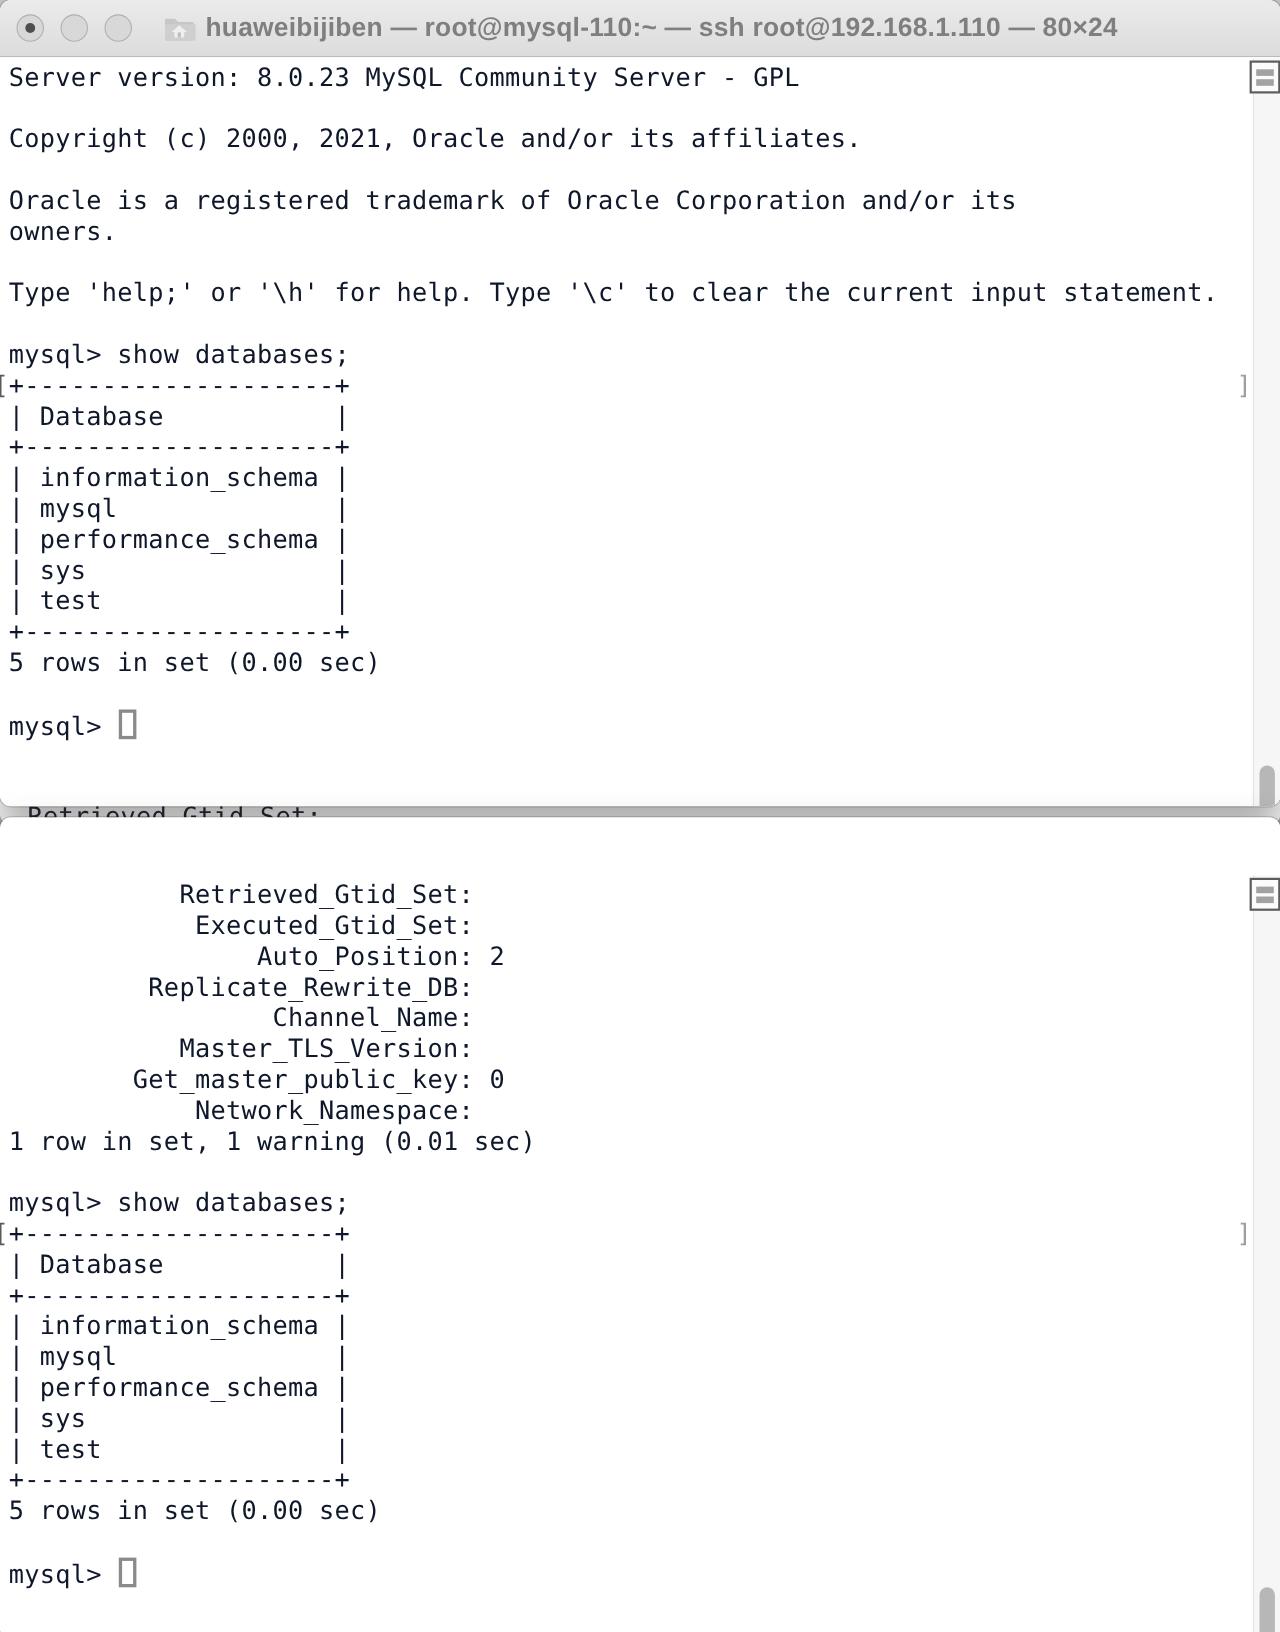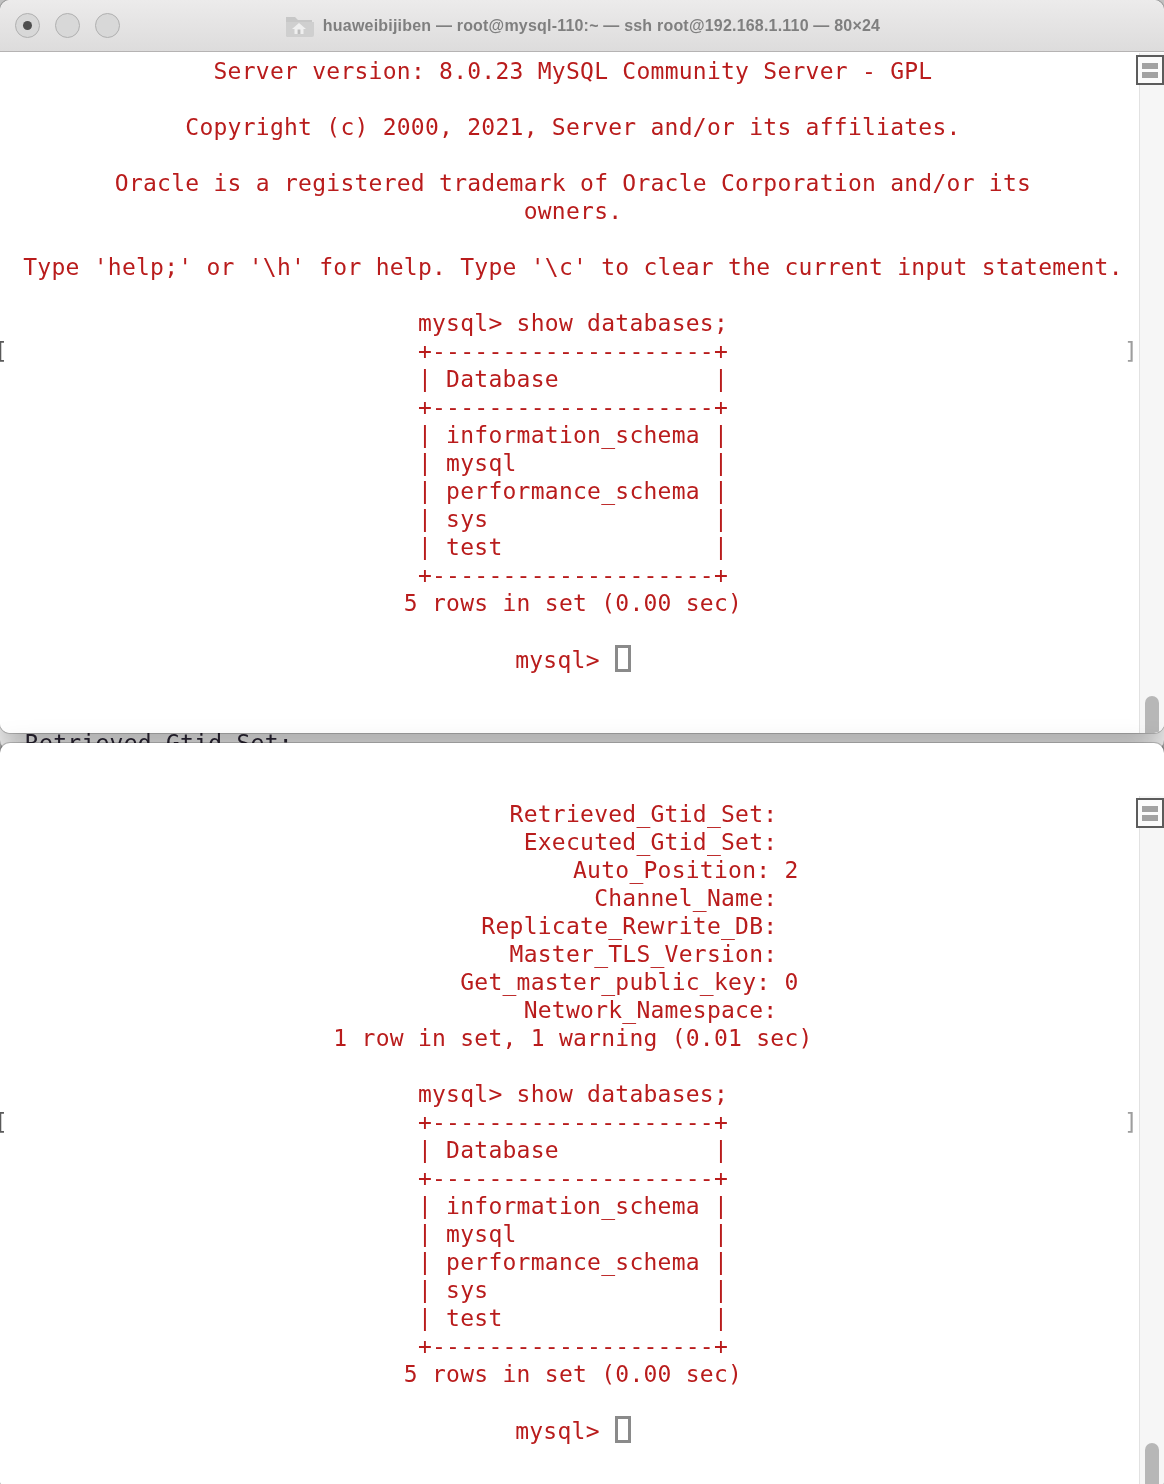--- a/index.html
+++ b/index.html
@@ -38,28 +38,28 @@
   .lights{position:absolute;left:15px;top:13px;display:flex;gap:15px;}
   .tl{
     width:25px;height:25px;border-radius:50%;
     background:#d8d8d8;border:1px solid #b0b0b0;box-sizing:border-box;
     display:flex;align-items:center;justify-content:center;padding:0;
   }
   .tl .dot{width:9px;height:9px;border-radius:50%;background:#4e4e4e;}
   .title-group{display:flex;align-items:center;gap:9px;max-width:84%;}
   .proxy{width:30px;height:26px;flex:0 0 auto;}
   .title-text{
-    font-size:16px;font-weight:bold;color:#7f7f7f;
+    font-size:24px;font-weight:bold;color:#7f7f7f;
     white-space:nowrap;overflow:hidden;letter-spacing:.2px;
   }
   .content{position:absolute;top:53px;left:0;right:0;bottom:0;background:#fff;}
   .term{
     position:absolute;top:4px;left:8px;right:26px;
     font:23px/28px "DejaVu Sans Mono",monospace;letter-spacing:.25px;
-    color:#b91c1c;cursor:text;text-align:center;
+    color:#0f172a;cursor:text;
   }
   .ln{height:28px;white-space:pre;}
   .cursor{
     display:inline-block;width:10px;height:21px;
     border:3px solid #8a8a8a;vertical-align:-4px;margin-left:1px;
   }
   .mark{
     position:absolute;font:23px/28px "DejaVu Sans Mono",monospace;
     white-space:pre;pointer-events:none;
   }
@@ -106,21 +106,21 @@
         <path d="M15 10 l7 6 h-2.5 v5 h-9 v-5 H8 z" fill="#efefef"></path>
         <rect x="13.6" y="16.5" width="2.8" height="4.5" fill="#bdbdbd"></rect>
       </svg>
       <span class="title-text">huaweibijiben — root@mysql-110:~ — ssh root@192.168.1.110 — 80×24</span>
     </div>
   </div>
   <div class="content">
     <div class="term">
       <div class="ln">Server version: 8.0.23 MySQL Community Server - GPL</div>
       <div class="ln"></div>
-      <div class="ln">Copyright (c) 2000, 2021, Server and/or its affiliates.</div>
+      <div class="ln">Copyright (c) 2000, 2021, Oracle and/or its affiliates.</div>
       <div class="ln"></div>
       <div class="ln">Oracle is a registered trademark of Oracle Corporation and/or its</div>
       <div class="ln">owners.</div>
       <div class="ln"></div>
       <div class="ln">Type 'help;' or '\h' for help. Type '\c' to clear the current input statement.</div>
       <div class="ln"></div>
       <div class="ln">mysql&gt; show databases;</div>
       <div class="ln">+--------------------+</div>
       <div class="ln">| Database           |</div>
       <div class="ln">+--------------------+</div>
@@ -145,22 +145,22 @@
     <div class="thumb"></div>
   </div>
 </div>
 
 <div class="window" id="win2">
   <div class="content">
     <div class="term">
       <div class="ln">           Retrieved_Gtid_Set: </div>
       <div class="ln">            Executed_Gtid_Set: </div>
       <div class="ln">                Auto_Position: 2</div>
+      <div class="ln">         Replicate_Rewrite_DB: </div>
       <div class="ln">                 Channel_Name: </div>
-      <div class="ln">         Replicate_Rewrite_DB: </div>
       <div class="ln">           Master_TLS_Version: </div>
       <div class="ln">        Get_master_public_key: 0</div>
       <div class="ln">            Network_Namespace: </div>
       <div class="ln">1 row in set, 1 warning (0.01 sec)</div>
       <div class="ln"></div>
       <div class="ln">mysql&gt; show databases;</div>
       <div class="ln">+--------------------+</div>
       <div class="ln">| Database           |</div>
       <div class="ln">+--------------------+</div>
       <div class="ln">| information_schema |</div>

